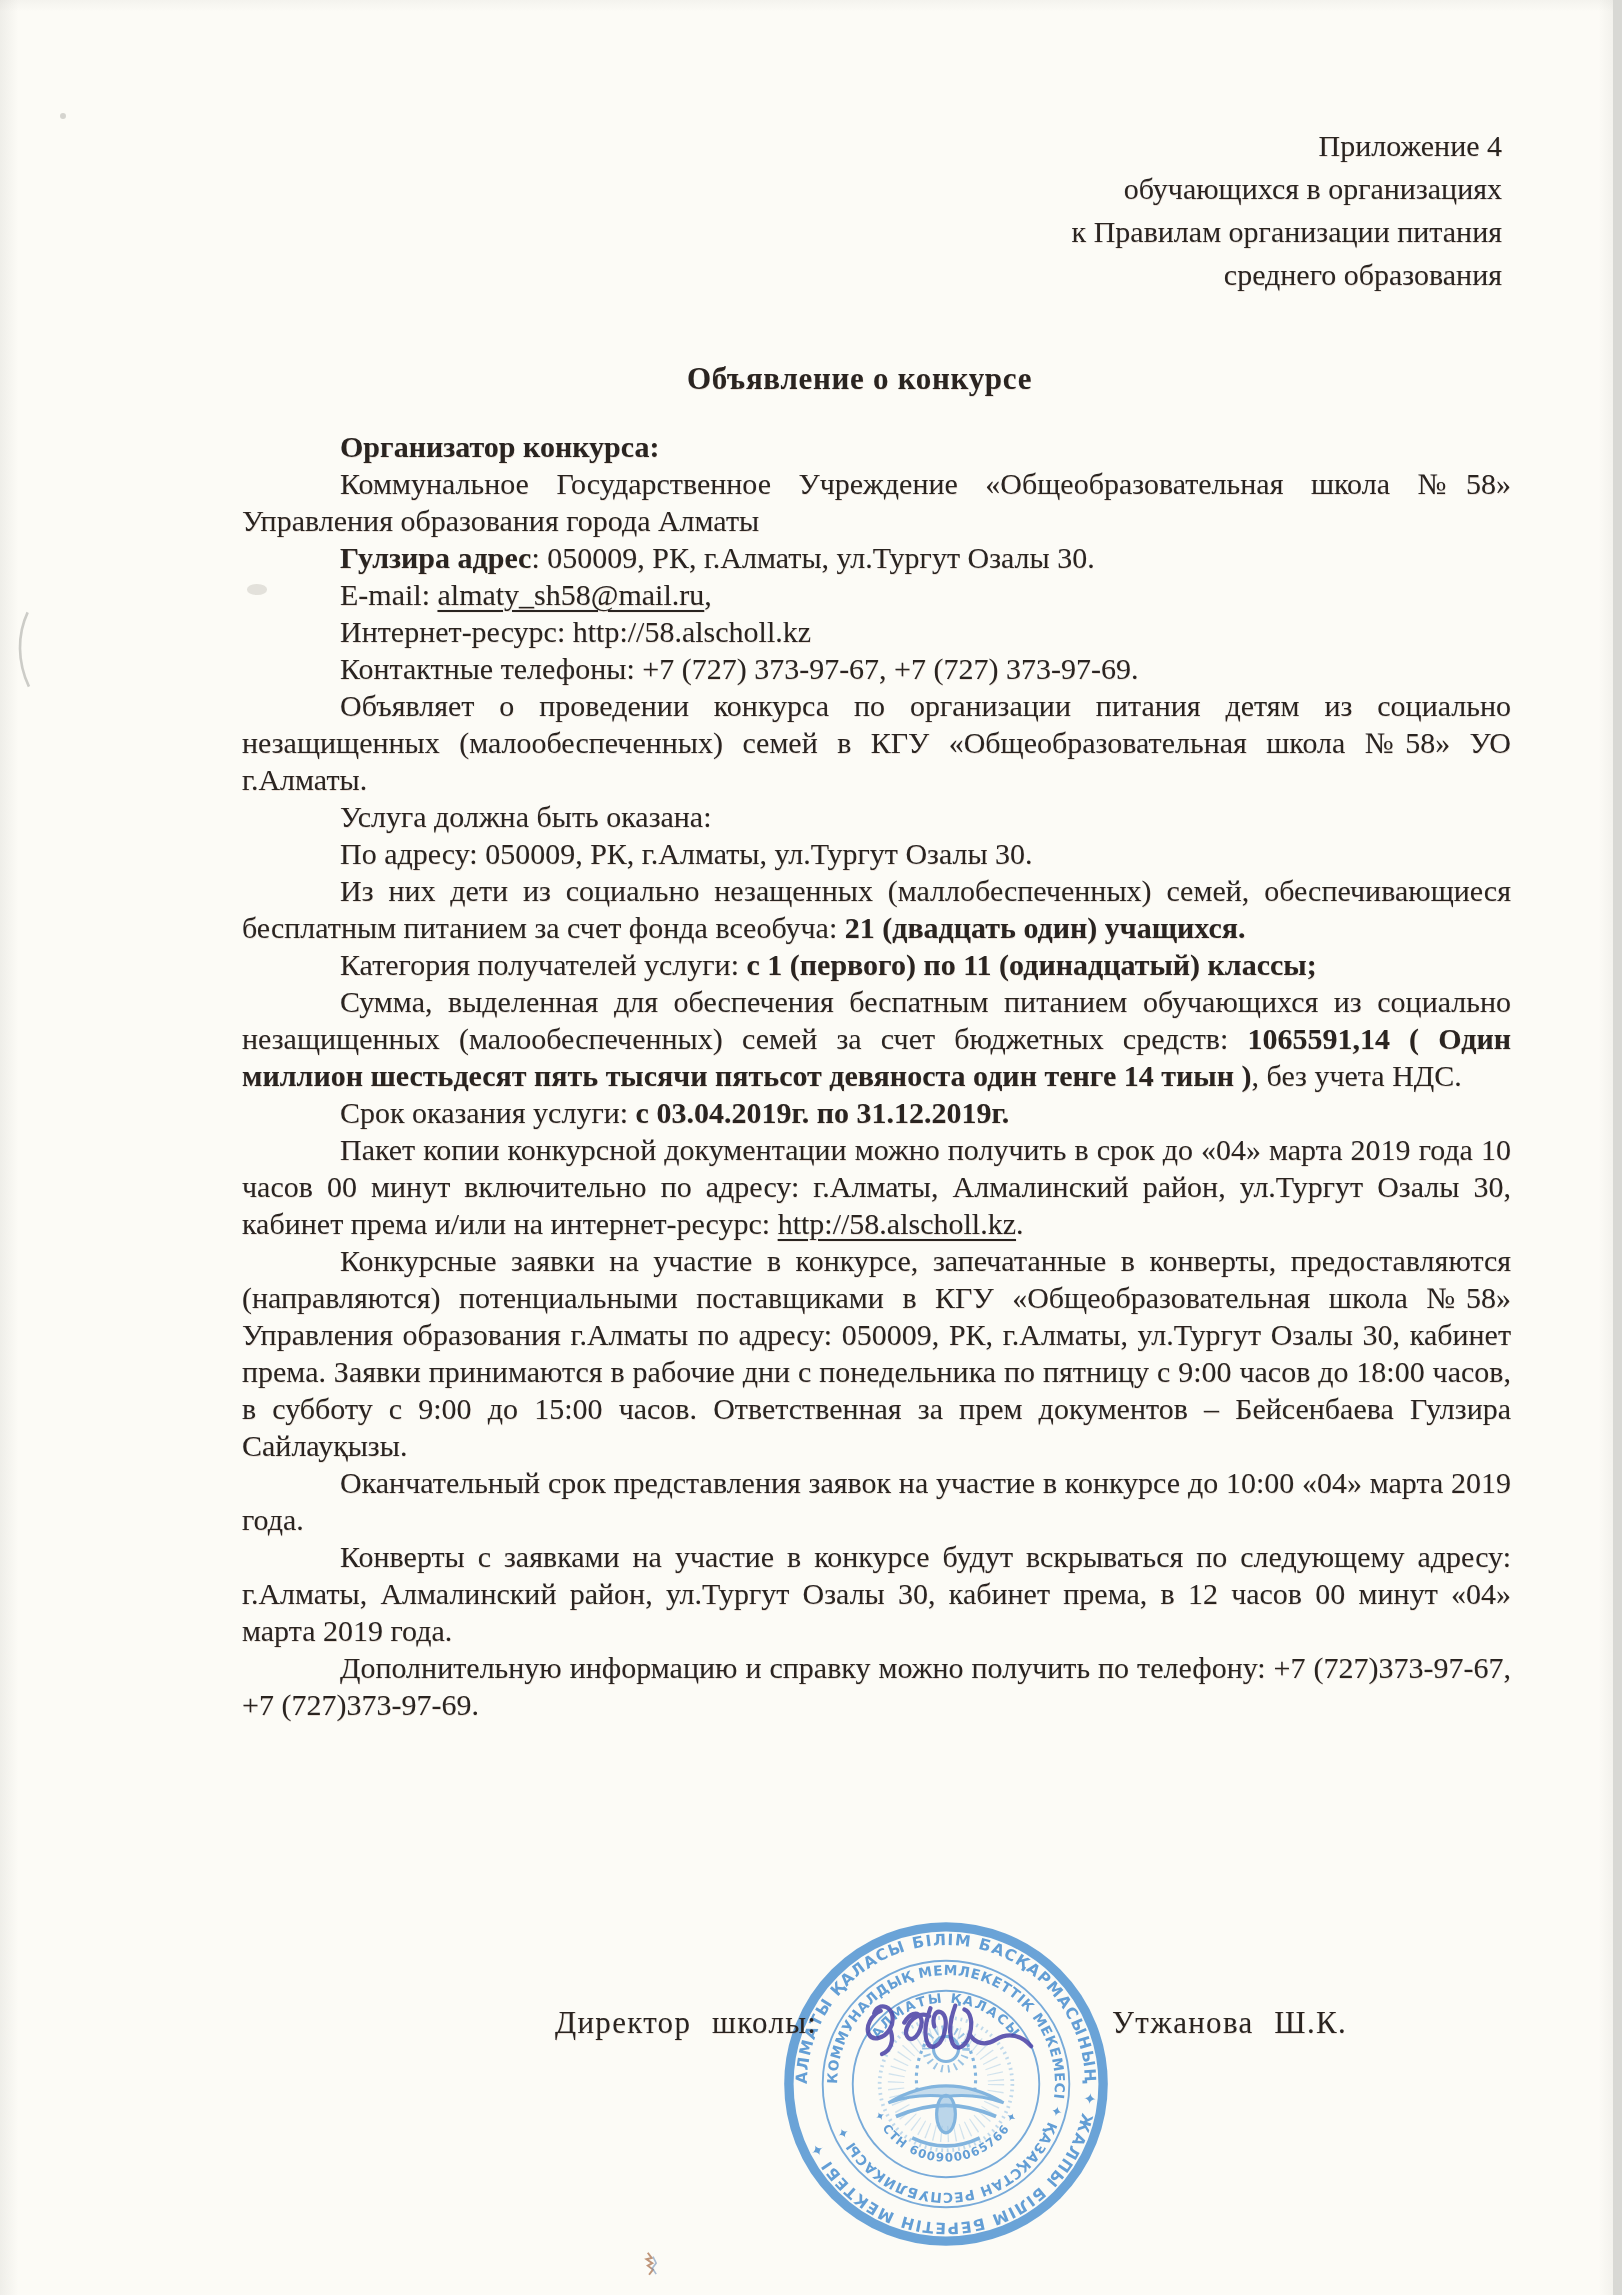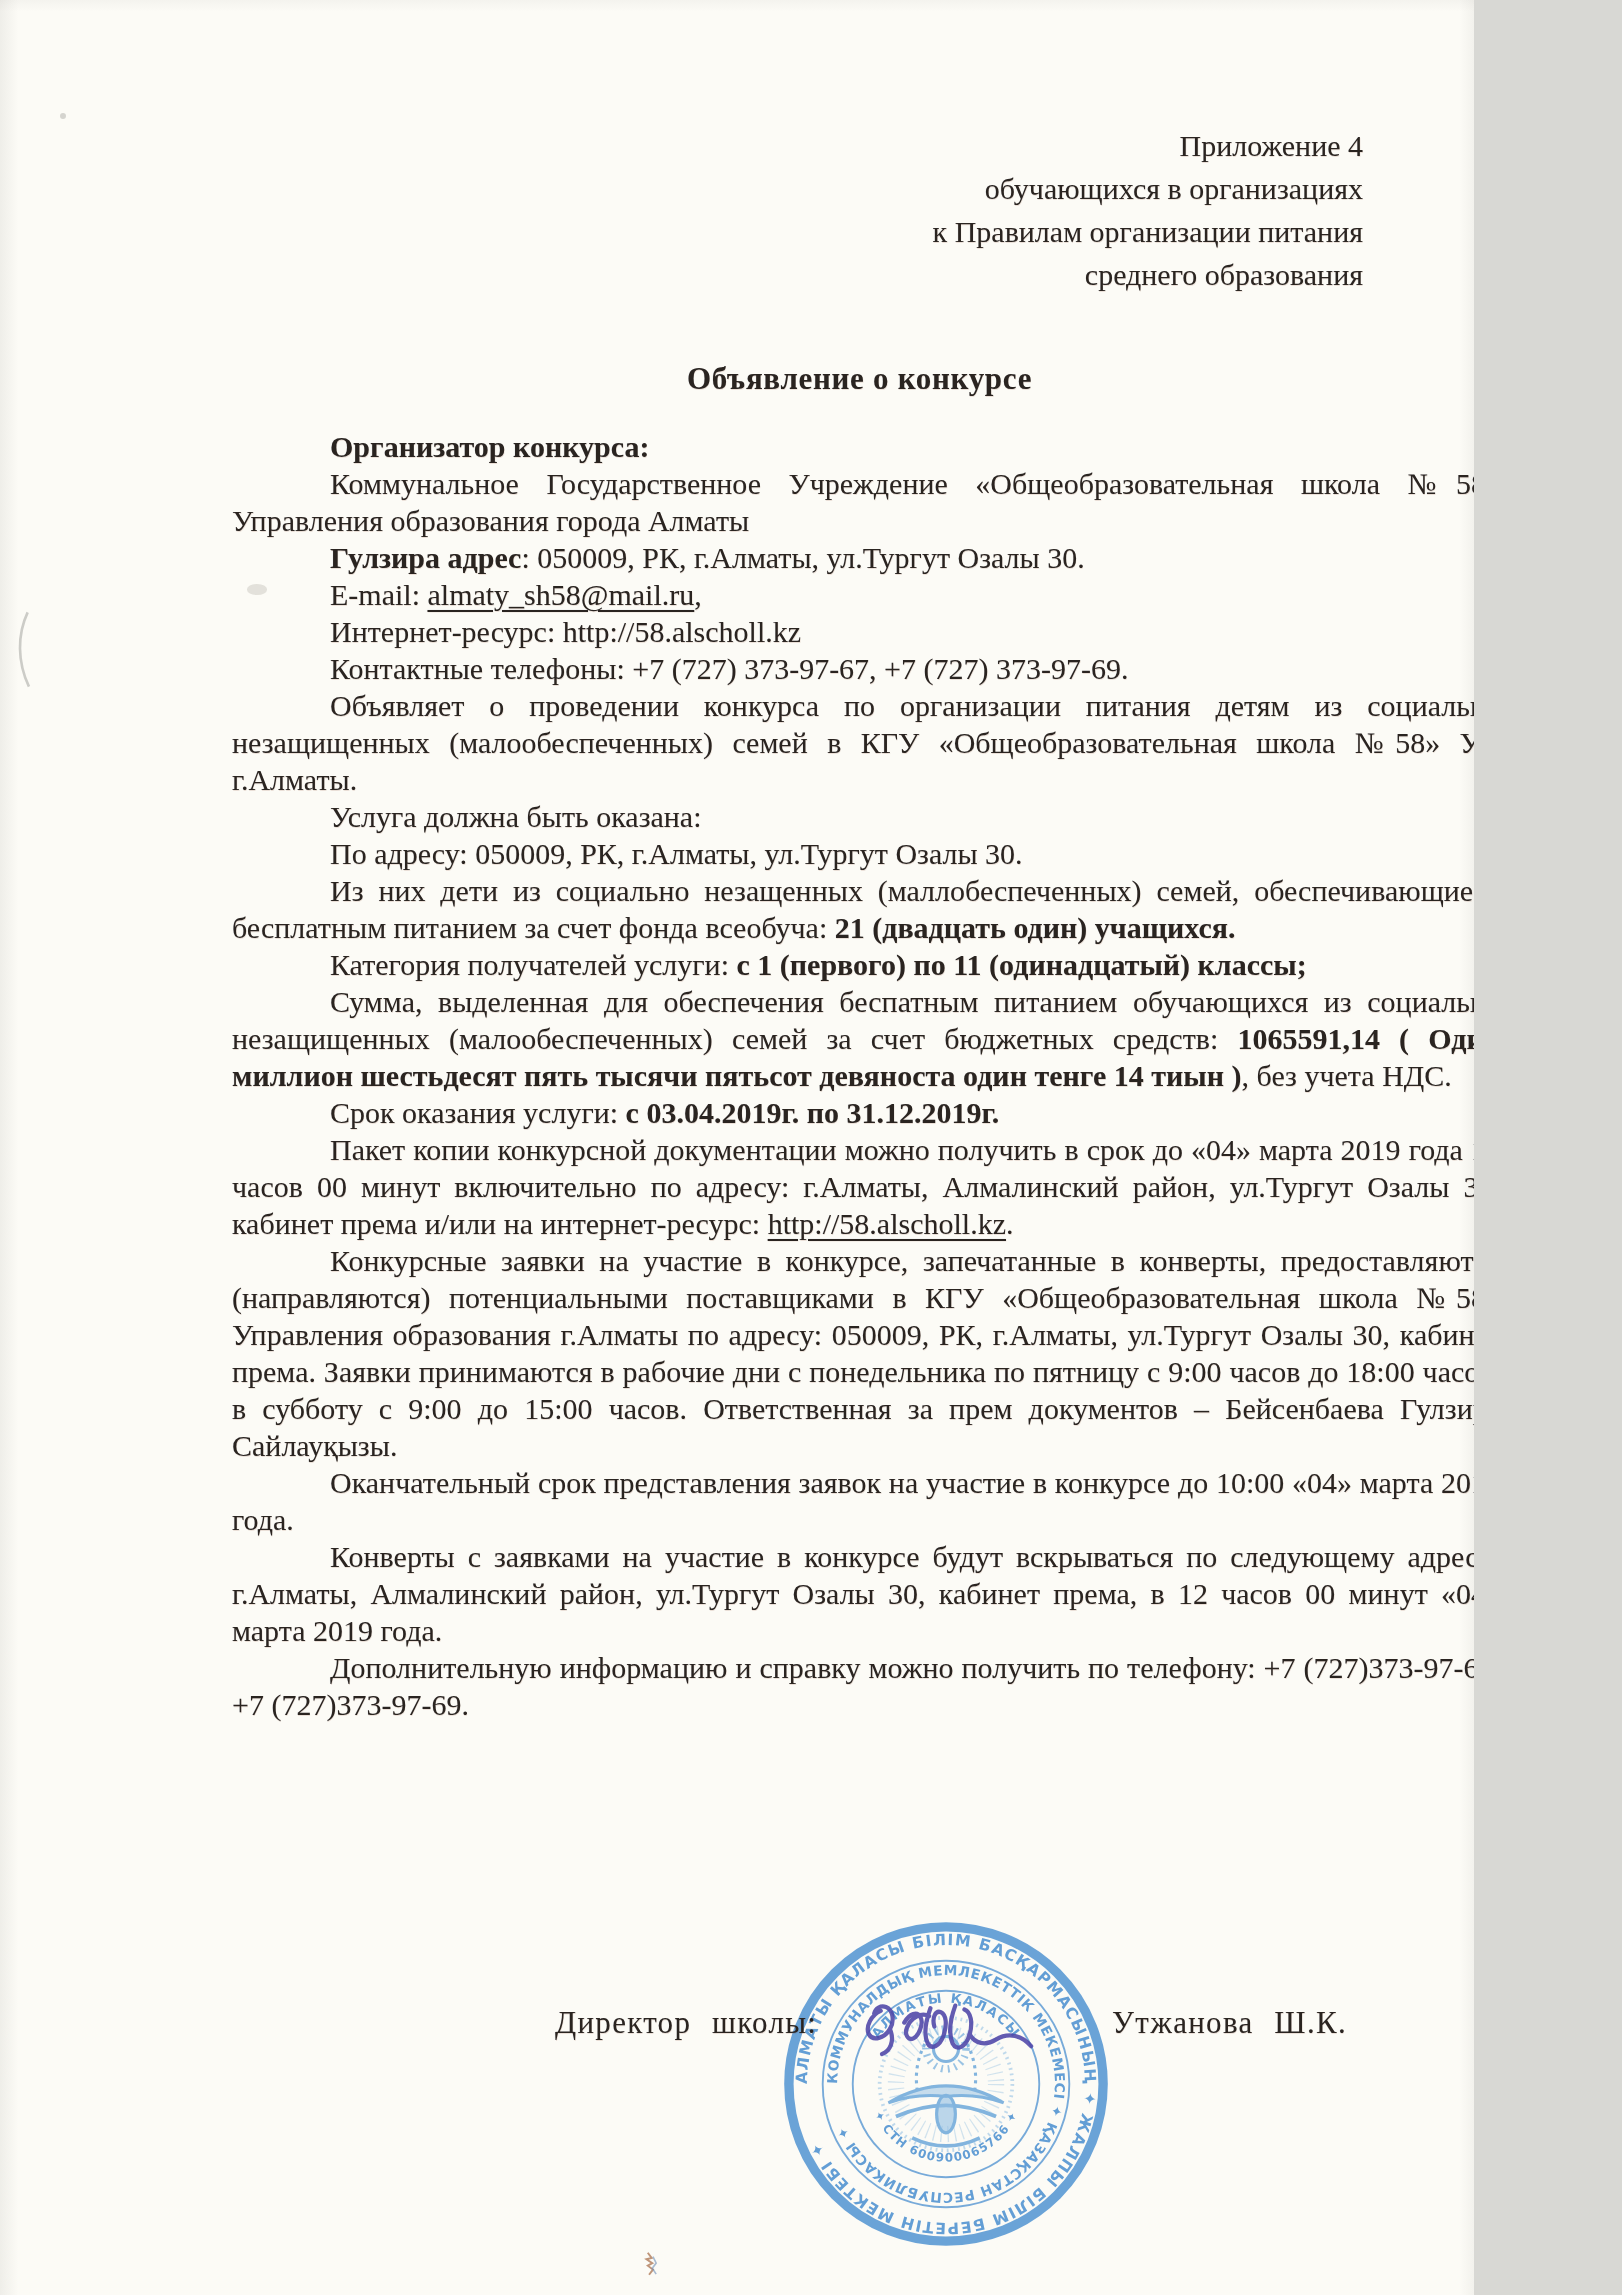--- a/index.html
+++ b/index.html
@@ -1,18 +1,18 @@
 <!DOCTYPE html>
 <html style="font-size:10.5px"><head>
 <meta charset="utf-8">
 <style>
   html,body{margin:0;padding:0;background:#d8d8d4;}
   .page{
     position:relative;
-    width:1474px;height:2295px;
+    width:1613px;height:2295px;
     background:#fcfbf6;
     overflow:hidden;
     font-family:"Liberation Serif","DejaVu Serif",serif;
     color:#2a2420;
   }
   
   .page::before{
     content:"";position:absolute;inset:0;pointer-events:none;
     background:linear-gradient(90deg,rgba(120,120,115,.10),rgba(0,0,0,0) 18.3px),
                linear-gradient(270deg,rgba(120,120,115,.07),rgba(0,0,0,0) 14.4px),
@@ -22,21 +22,21 @@
 
   .header-block{
     position:absolute;top:124px;right:111px;width:785px;
     font-size:30px;line-height:43px;text-align:right;
   }
   .doc-title{
     position:absolute;top:359px;left:225px;width:1269px;margin:0;
     font-size:31px;line-height:39px;font-weight:bold;text-align:center;letter-spacing:0.7px;
   }
   .body-text{
-    position:absolute;top:428px;left:232px;width:1269px;
+    position:absolute;top:428px;left:242px;width:1269px;
     font-size:30px;line-height:37px;text-align:justify;
   }
   .body-text p{margin:0;text-indent:98px;}
   .b{font-weight:bold;}
   .u{text-decoration:underline;text-decoration-thickness:2px;text-underline-offset:4.6px;}
 
   .sign-row{
     position:absolute;top:2004px;left:242px;width:1269px;z-index:3;
     font-size:31px;line-height:37px;white-space:nowrap;
   }

